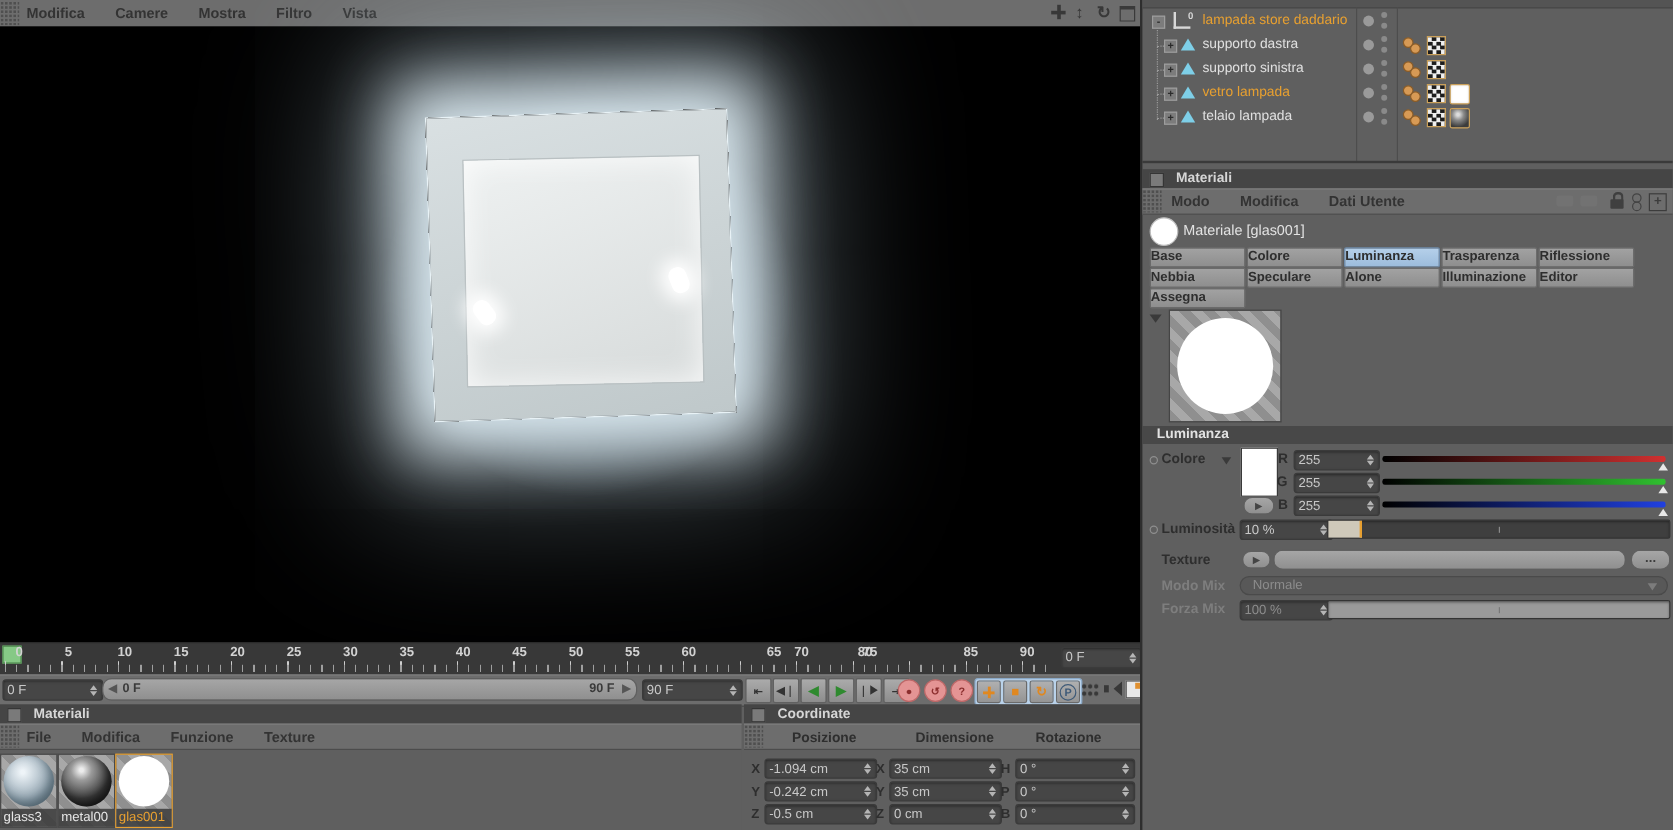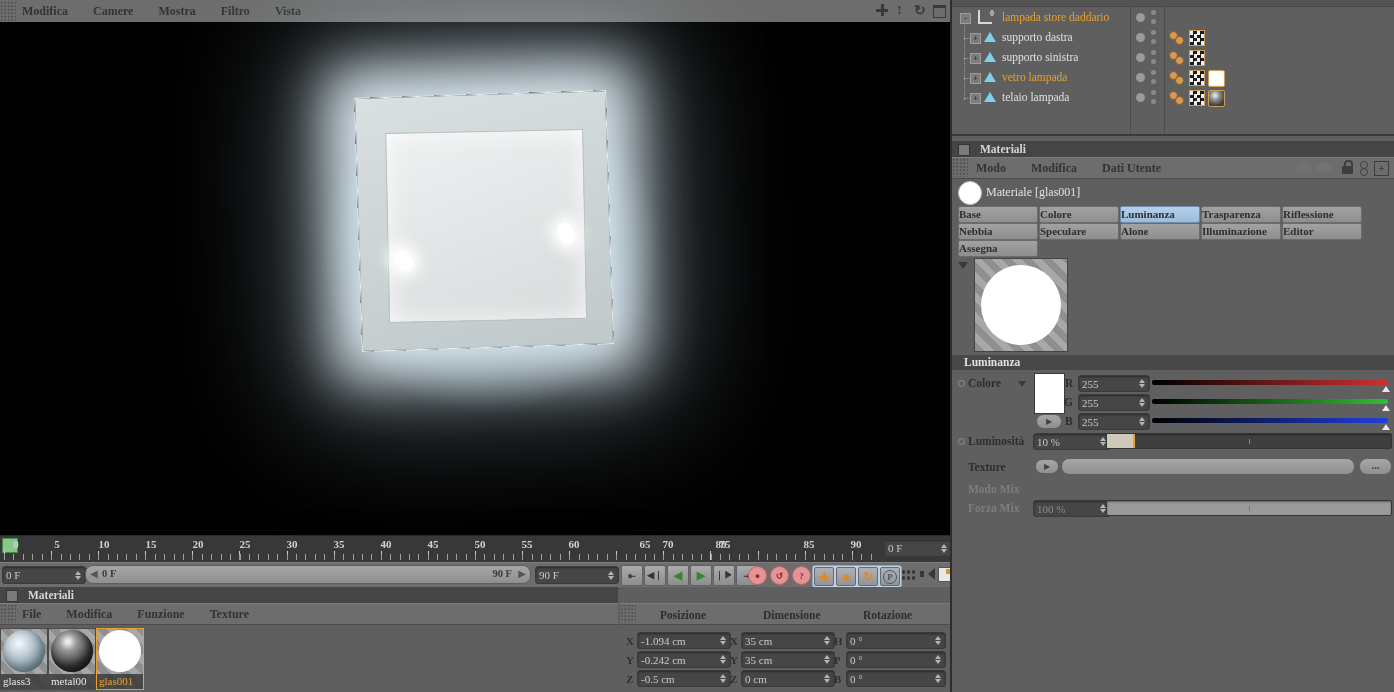--- a/index.html
+++ b/index.html
@@ -1,17 +1,17 @@
 <!DOCTYPE html>
 <html><head>
 <meta charset="utf-8">
 <style>
   html,body{margin:0;padding:0;background:#636363;}
   .app{position:relative;width:1394px;height:692px;background:#5f5f5f;overflow:hidden;
-       font-family:Liberation Serif, serif;font-size:12px;color:#2f2f2f;}
+       font-family:Liberation Sans, sans-serif;font-size:12px;color:#2f2f2f;}
   .abs{position:absolute;}
   
   .grip{background:radial-gradient(#4f4f4f 1px,transparent 1.2px) 0 0/3.5px 3.5px;}
   .titlebar{background:#454545;color:#d6d6d6;font-weight:bold;font-size:11.5px;line-height:16px;}
   .titlebar .sq{position:absolute;left:6px;top:3px;width:10px;height:10px;background:#7a7a7a;border:1px solid #353535;}
   .menubar{background:#6d6d6d;border-top:1px solid #7d7d7d;border-bottom:1px solid #4c4c4c;}
   .menuitem{display:inline-block;color:#333;font-weight:bold;font-size:12px;line-height:20px;margin-right:22px;}
   .dfield{background:#464646;border:1px solid #3a3a3a;border-radius:3px;color:#c8c8c8;
           font-size:11px;display:flex;align-items:center;padding:0 3px;box-shadow:inset 0 1px 2px rgba(0,0,0,.4);}
   .dfield .val{flex:1;white-space:nowrap;overflow:hidden;}
@@ -252,20 +252,24 @@
       <div class="sph" style="background:radial-gradient(circle at 40% 28%,#ececec 4%,#9a9a9a 22%,#3c3c3c 60%,#1e1e1e);box-shadow:inset -3px -4px 8px rgba(0,0,0,.6);"></div>
       <div class="lbl">metal00</div>
     </div>
     <div class="mattile striped" style="left:96px;border:1px solid #e8a030;">
       <div class="sph" style="background:radial-gradient(circle at 45% 40%,#ffffff 72%,#f1f1ec 90%,#e2e2da);"></div>
       <div class="lbl" style="color:#e8a030;">glas001</div>
     </div>
   </div>
 
   <div class="abs coordpanel">
+    <div class="titlebar abs" style="left:0;top:0;width:330px;height:16px;">
+      <span class="sq"></span>
+      <span style="margin-left:28px;">Coordinate</span>
+    </div>
     <div class="menubar abs" style="left:0;top:16px;width:330px;height:20px;">
       <div class="abs grip" style="left:0;top:0;width:16px;height:19px;"></div>
     </div>
     <span class="coordhdr" style="left:40px;">Posizione</span>
     <span class="coordhdr" style="left:143px;">Dimensione</span>
     <span class="coordhdr" style="left:243px;">Rotazione</span>
 
     <span class="axis" style="left:6px;top:48px;">X</span>
     <div class="dfield abs" style="left:17px;top:45px;width:86px;height:15px;">
       <span class="val">-1.094 cm</span>
@@ -525,20 +529,24 @@
       <div class="abs" style="left:0;top:0;width:26px;height:14px;background:#cfc9ba;border-right:2px solid #e8a030;"></div>
       <div class="abs" style="left:142px;top:5px;width:1px;height:5px;background:#8a8a8a;"></div>
     </div>
 
     <span class="plabel" style="left:16px;top:461px;">Texture</span>
     <div class="abs pill" style="left:83px;top:459px;width:22px;height:13px;text-align:center;font-size:8px;color:#444;line-height:13px;">▶</div>
     <div class="abs pill" style="left:109px;top:458px;width:292px;height:15px;"></div>
     <div class="abs pill" style="left:407px;top:458px;width:31px;height:15px;text-align:center;color:#3c3c3c;font-weight:bold;font-size:11px;line-height:13px;">...</div>
 
     <span class="plabel dis" style="left:16px;top:483px;">Modo Mix</span>
+    <div class="abs" style="left:81px;top:480px;width:357px;height:16px;background:#585858;border:1px solid #4a4a4a;border-radius:8px;color:#8c8c8c;font-size:11px;line-height:15px;padding-left:10px;box-sizing:border-box;">
+      <span>Normale</span>
+      <span class="abs" style="right:8px;top:5px;width:0;height:0;border-left:4px solid transparent;border-right:4px solid transparent;border-top:6px solid #7c7c7c;"></span>
+    </div>
 
     <span class="plabel dis" style="left:16px;top:502px;">Forza Mix</span>
     <div class="dfield abs" style="left:81px;top:500px;width:70px;height:15px;color:#8c8c8c;">
       <span class="val">100 %</span>
         <span class="stp">
           <i class="up"></i>
           <i class="dn"></i>
         </span>
       </div>
     <div class="slider" style="left:154px;top:500px;width:284px;background:#9a9a9a;">

